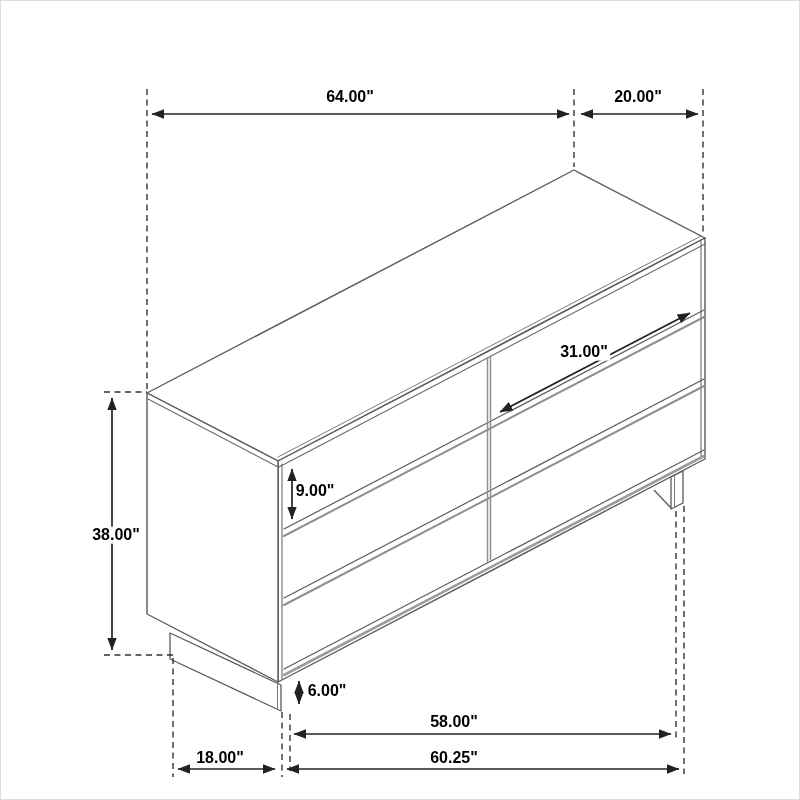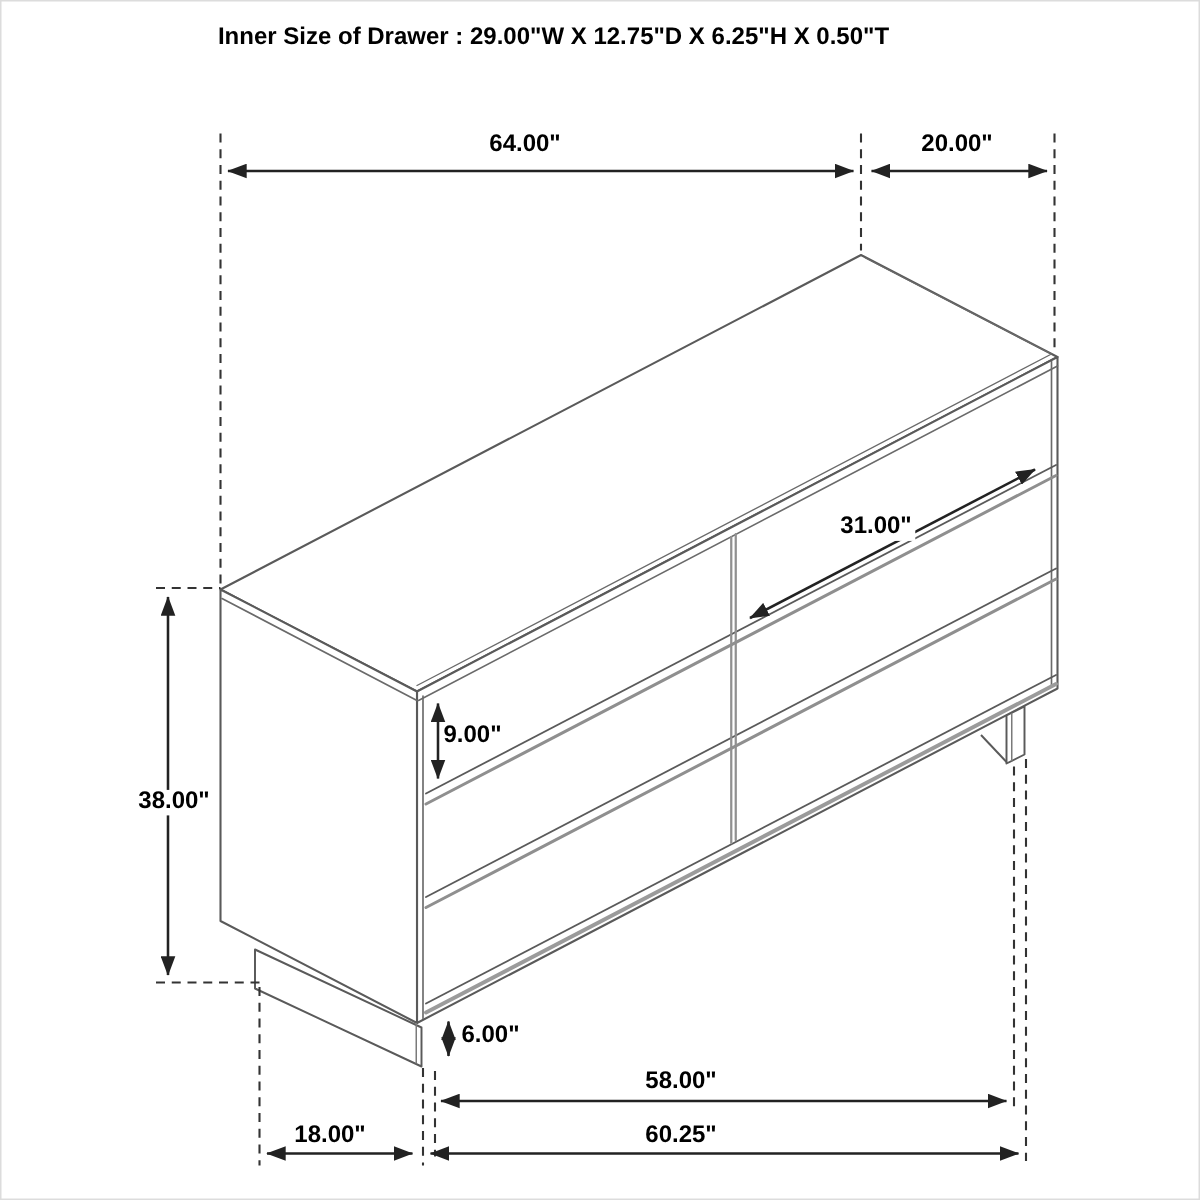--- a/index.html
+++ b/index.html
@@ -94,21 +94,20 @@
       <line x1="111" y1="397" x2="111" y2="649" marker-start="url(#ah)" marker-end="url(#ah)"></line>
       <line x1="291" y1="468" x2="291" y2="518" marker-start="url(#ah)" marker-end="url(#ah)"></line>
       <line x1="499" y1="411" x2="689" y2="312" marker-start="url(#ah)" marker-end="url(#ah)"></line>
       <line x1="298" y1="680" x2="298" y2="703" marker-start="url(#ah)" marker-end="url(#ah)"></line>
       <line x1="293" y1="733" x2="670" y2="733" marker-start="url(#ah)" marker-end="url(#ah)"></line>
       <line x1="177" y1="768" x2="274" y2="768" marker-start="url(#ah)" marker-end="url(#ah)"></line>
       <line x1="286" y1="768" x2="678" y2="768" marker-start="url(#ah)" marker-end="url(#ah)"></line>
     </g>
   </svg>
 
-  <span class="title">Inner Size of Drawer : 29.00"W X 12.75"D X 6.25"H X 0.50"T</span>
 
   <span class="dim-label" style="left:349px;top:96px;">64.00"</span>
   <span class="dim-label" style="left:637px;top:96px;">20.00"</span>
   <span class="dim-label" style="left:583px;top:351px;">31.00"</span>
   <span class="dim-label" style="left:314px;top:490px;">9.00"</span>
   <span class="dim-label" style="left:115px;top:534px;">38.00"</span>
   <span class="dim-label" style="left:326px;top:690px;">6.00"</span>
   <span class="dim-label" style="left:453px;top:721px;">58.00"</span>
   <span class="dim-label" style="left:219px;top:757px;">18.00"</span>
   <span class="dim-label" style="left:453px;top:757px;">60.25"</span>

